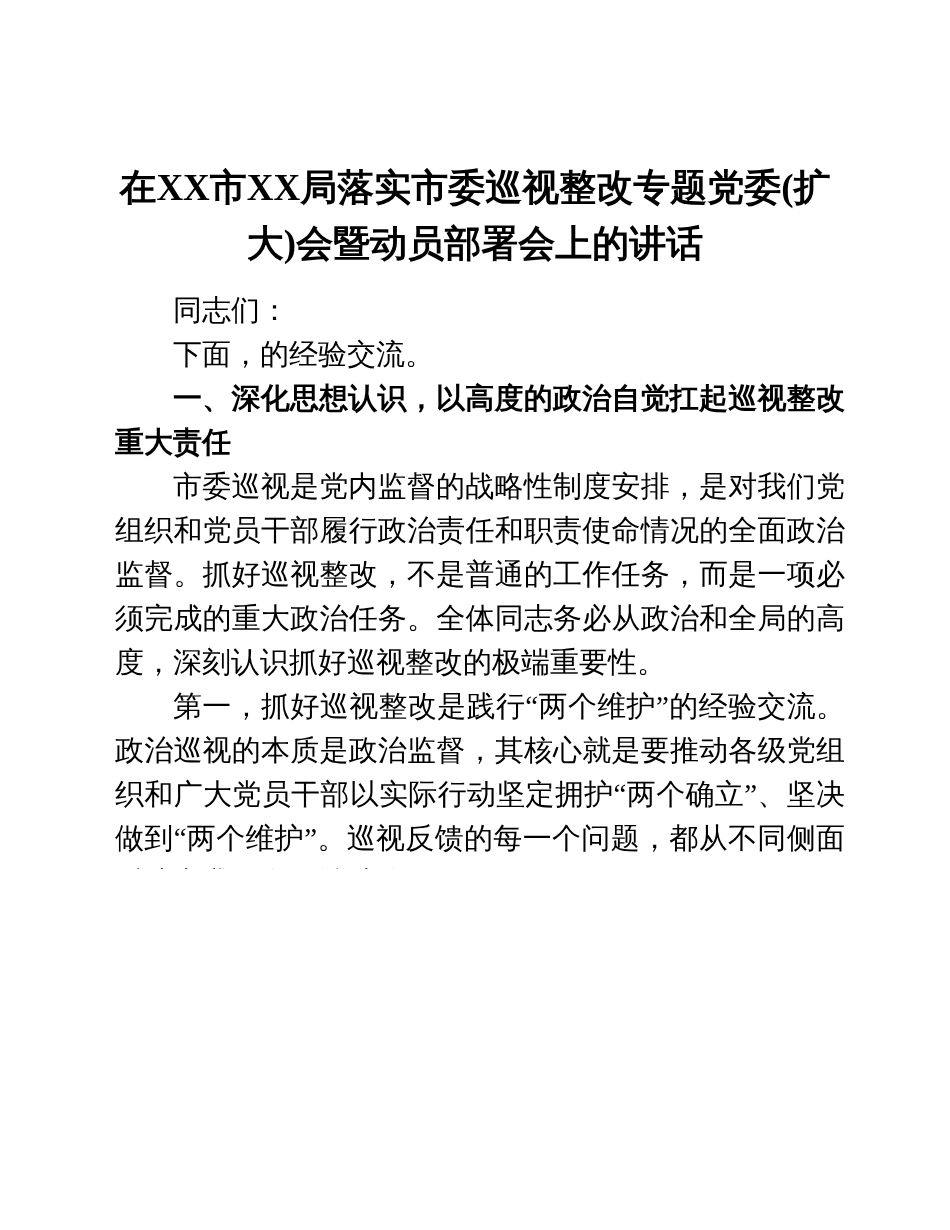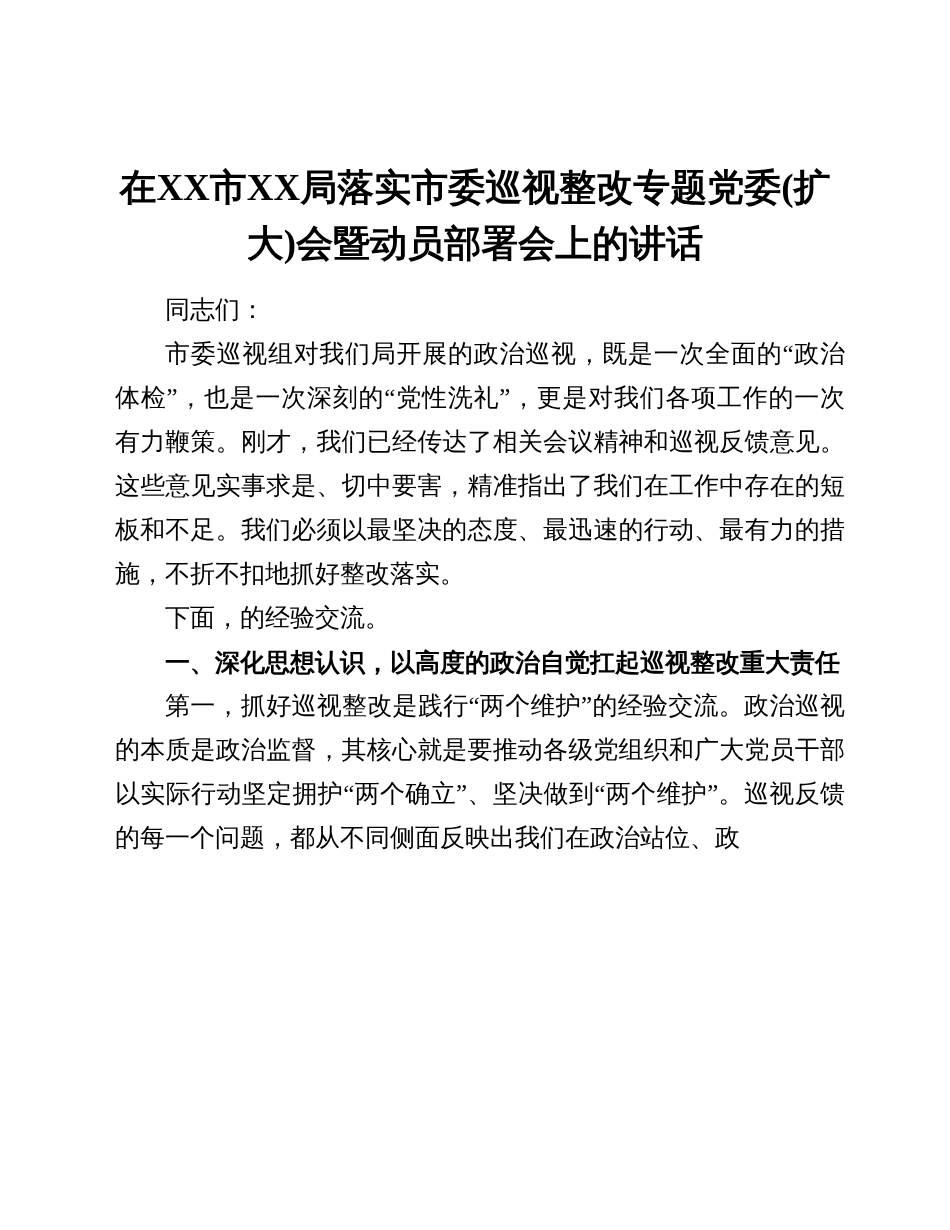--- a/index.html
+++ b/index.html
@@ -24,21 +24,21 @@
     line-height: 56px;
     color: #000000;
   }
   .title-line {
     display: block;
   }
   .doc-body {
     margin: 16px 105px 0 115px;
     width: 730px;
     font-family: "Liberation Serif", "DejaVu Serif", serif;
-    font-size: 25px;
+    font-size: 29px;
     line-height: 44px;
     text-align: justify;
     color: #000000;
   }
   .para {
     margin: 0;
     padding: 0;
     text-indent: 2em;
   }
   .para.heading1 {
@@ -52,23 +52,23 @@
 <div class="page">
 
   <h1 class="doc-title">
     <span class="title-line">在XX市XX局落实市委巡视整改专题党委(扩</span>
     <span class="title-line">大)会暨动员部署会上的讲话</span>
   </h1>
 
   <div class="doc-body">
     <p class="para salutation">同志们：</p>
 
-    <p class="para">市委巡视组对我们局开展的政治巡视，既是一次全面的“政治体检”，也是一次深刻的“党性洗礼”，更是对我们各项工作的一次有力鞭策。刚才，我们已经传达了相关会议精神和巡视反馈意见。这些意见实事求是、切中要害，精准指出了我们在工作中存在的短板和不足。我们必须以最坚决的态度、最迅速的行动、最有力的措施，不折不扣地抓好整改落实。</p>
 
     <p class="para">下面，的经验交流。</p>
 
     <p class="para heading1">一、深化思想认识，以高度的政治自觉扛起巡视整改重大责任</p>
 
+    <p class="para">市委巡视是党内监督的战略性制度安排，是对我们党组织和党员干部履行政治责任和职责使命情况的全面政治监督。抓好巡视整改，不是普通的工作任务，而是一项必须完成的重大政治任务。全体同志务必从政治和全局的高度，深刻认识抓好巡视整改的极端重要性。</p>
 
     <p class="para">第一，抓好巡视整改是践行“两个维护”的经验交流。政治巡视的本质是政治监督，其核心就是要推动各级党组织和广大党员干部以实际行动坚定拥护“两个确立”、坚决做到“两个维护”。巡视反馈的每一个问题，都从不同侧面反映出我们在政治站位、政</p>
   </div>
 
 </div>
 
 </body></html>

